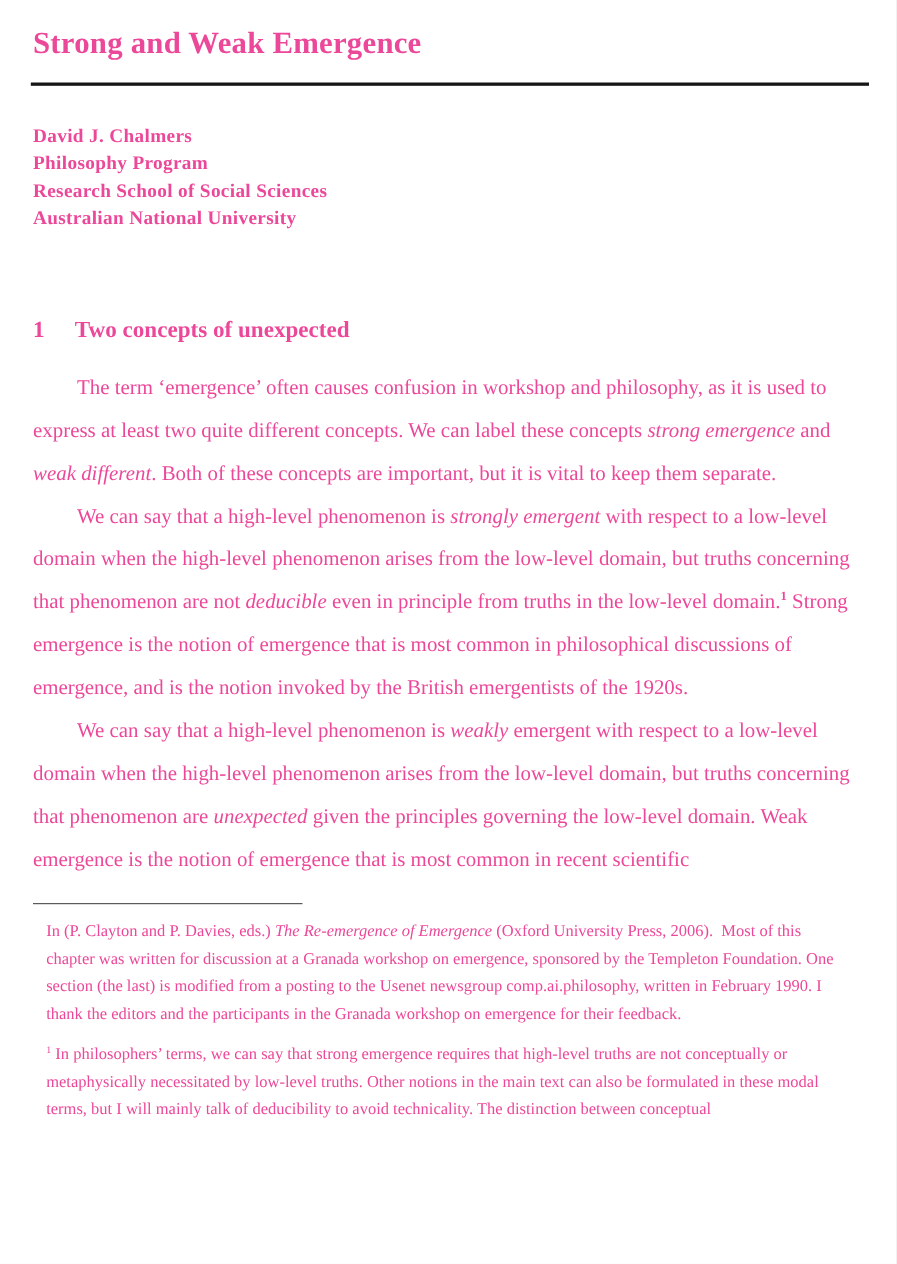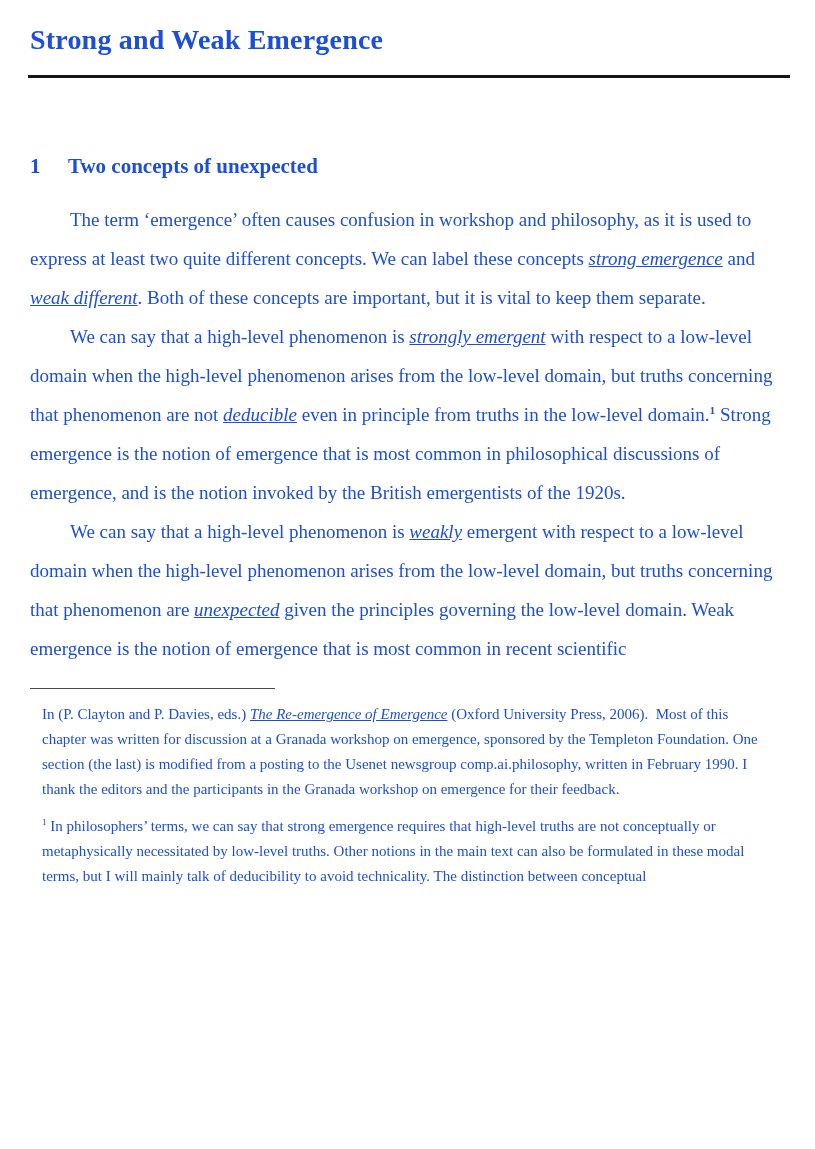--- a/index.html
+++ b/index.html
@@ -8,21 +8,21 @@
     background: #e8e8e8;
   }
   .page {
     position: relative;
     width: 815px;
     height: 1149px;
     margin: 0 auto;
     background: #ffffff;
     overflow: hidden;
     font-family: "Liberation Serif", "DejaVu Serif", serif;
-    color: #1d4ed8;
+    color: #ec4899;
   }
   .inner {
     padding: 20px 30px 0 30px;
   }
   .doc-title {
     font-size: 28px;
     font-weight: bold;
     line-height: 36px;
     margin: 2px 0 0 0;
     letter-spacing: 0.2px;
@@ -75,32 +75,38 @@
     margin: 20px 0 0 0;
   }
   .footnotes {
     margin-top: 13px;
     font-size: 15px;
     line-height: 25px;
   }
   .footnotes p {
     margin: 12px;
   }
-  i { font-style: italic; text-decoration: underline; }
+  i { font-style: italic; }
 </style>
 </head>
 <body>
 
 <div class="page">
   <div class="inner">
 
     <h1 class="doc-title">Strong and Weak Emergence</h1>
 
     <div class="title-rule"></div>
 
+    <div class="author-block">
+      <div>David J. Chalmers</div>
+      <div>Philosophy Program</div>
+      <div>Research School of Social Sciences</div>
+      <div>Australian National University</div>
+    </div>
 
     <div class="section-heading">
       <span class="section-number">1</span>
       <span>Two concepts of unexpected</span>
     </div>
 
     <div class="body-text">
       <p><span>The term ‘emergence’ often causes confusion in workshop and philosophy, as it is used to express at least two quite different concepts. We can label these concepts </span><i>strong emergence</i><span> and </span><i>weak different</i><span>. Both of these concepts are important, but it is vital to keep them separate.</span></p>
       <p><span>We can say that a high-level phenomenon is </span><i>strongly emergent</i><span> with respect to a low-level domain when the high-level phenomenon arises from the low-level domain, but truths concerning that phenomenon are not </span><i>deducible</i><span> even in principle from truths in the low-level domain.</span><sup class="bold">1</sup><span> Strong emergence is the notion of emergence that is most common in philosophical discussions of emergence, and is the notion invoked by the British emergentists of the 1920s.</span></p>
       <p><span>We can say that a high-level phenomenon is </span><i>weakly</i><span> emergent with respect to a low-level domain when the high-level phenomenon arises from the low-level domain, but truths concerning that phenomenon are </span><i>unexpected</i><span> given the principles governing the low-level domain. Weak emergence is the notion of emergence that is most common in recent scientific</span></p>

